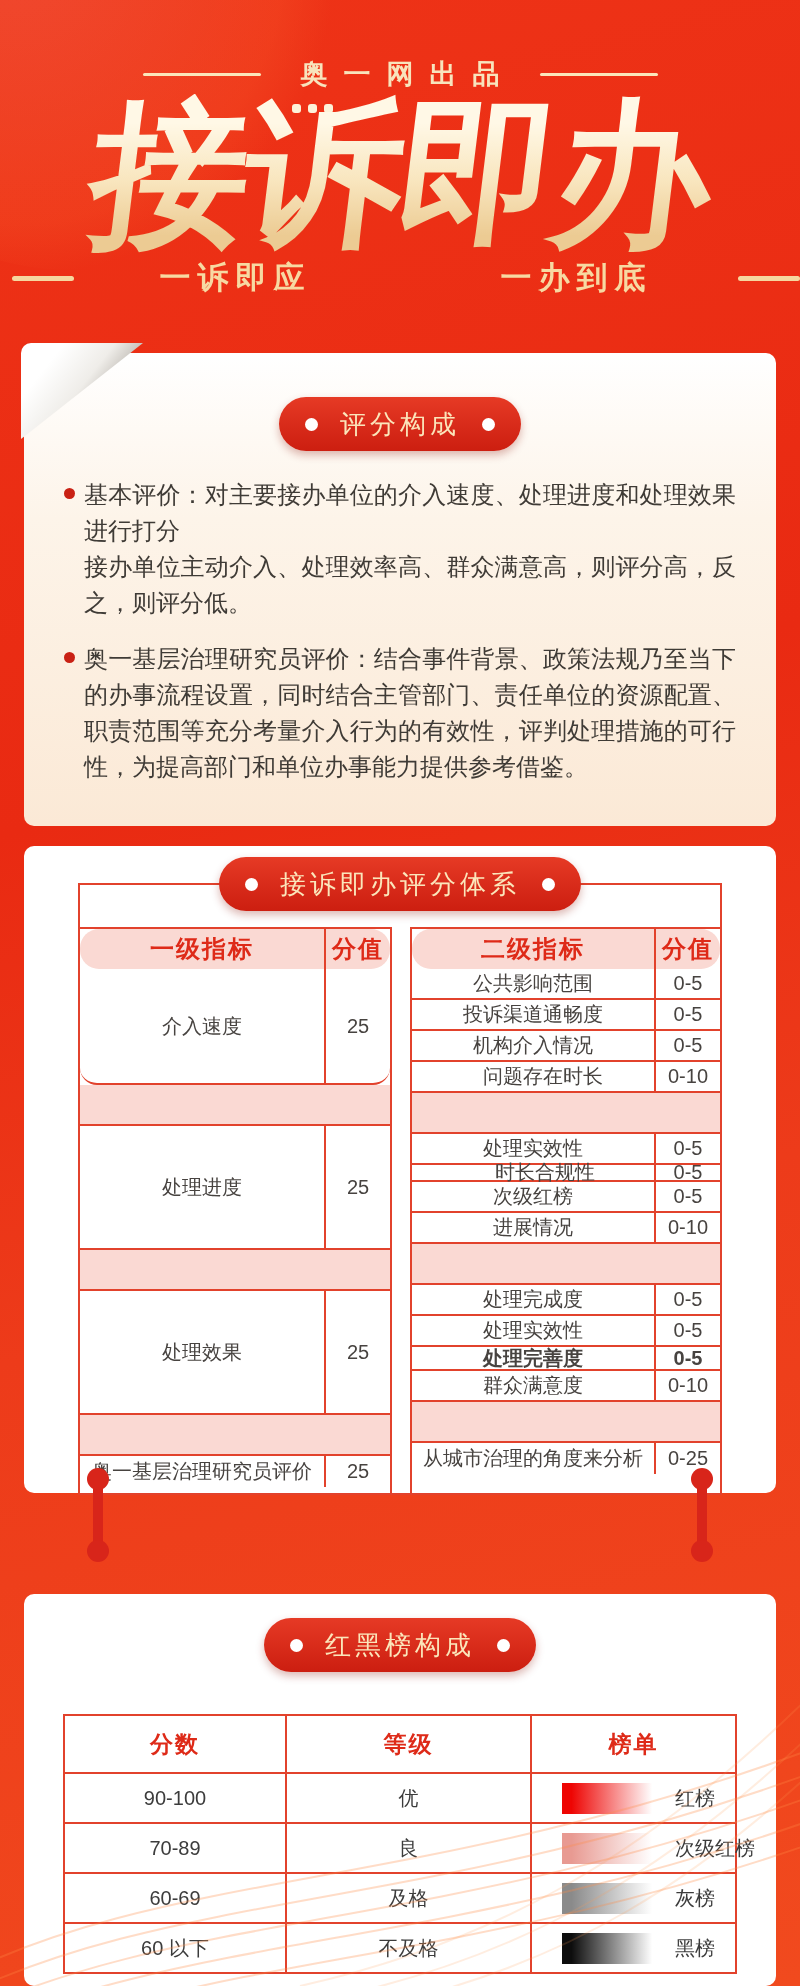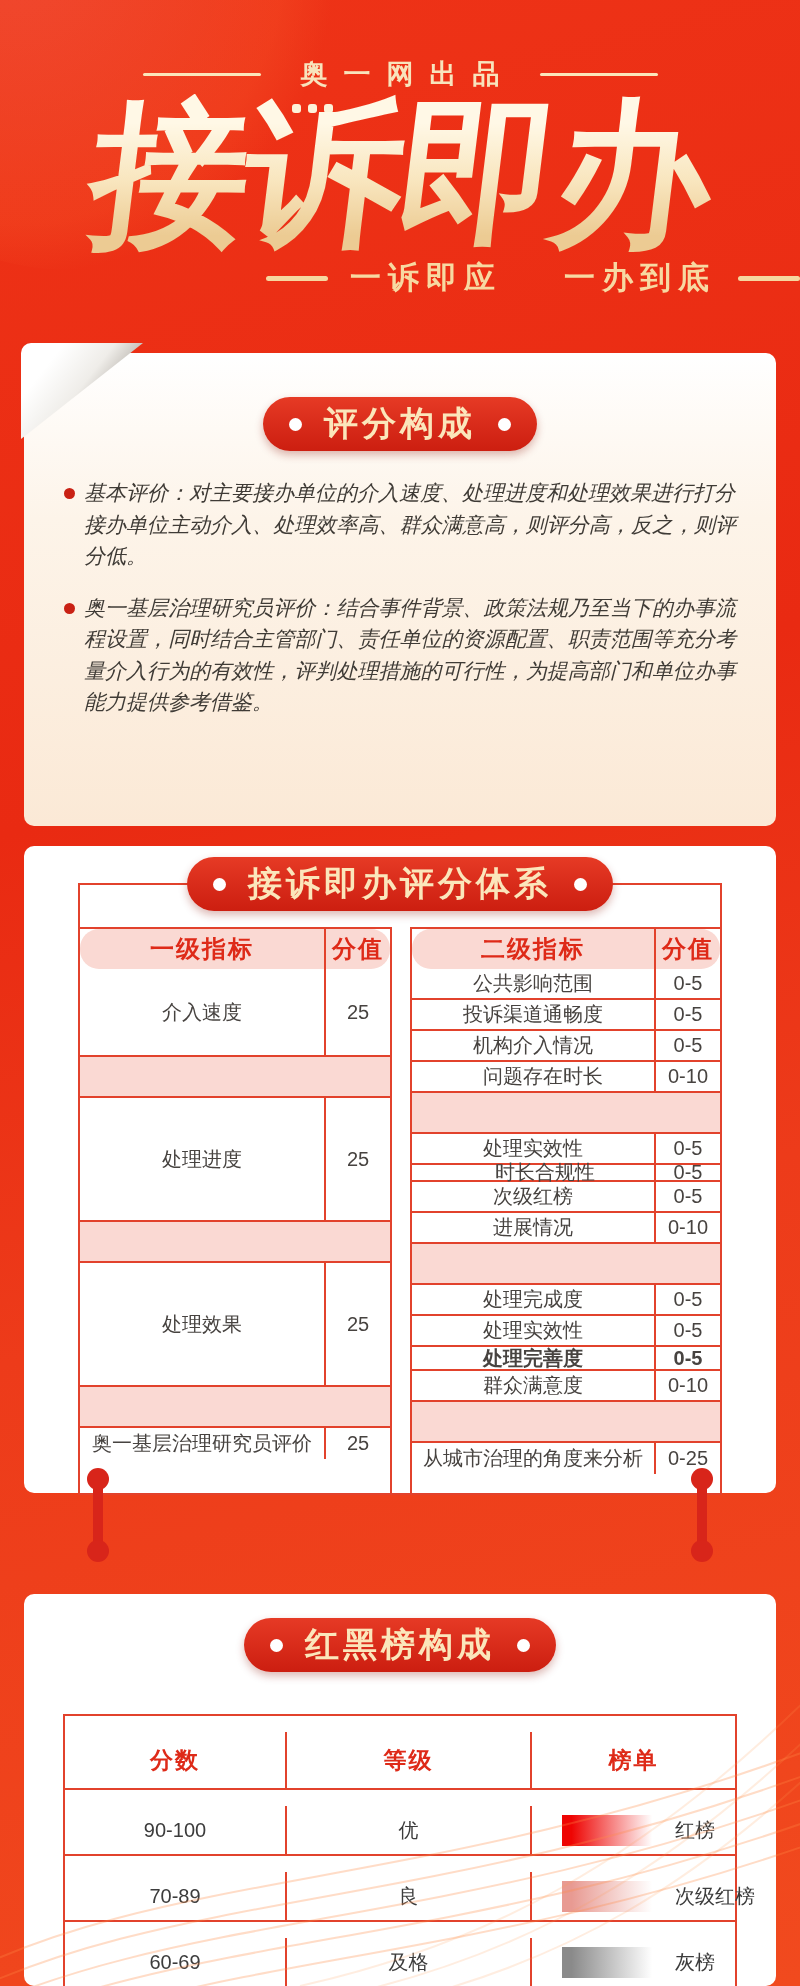--- a/index.html
+++ b/index.html
@@ -20,49 +20,49 @@
   .masthead{position:relative;padding-top:56px;text-align:center;}
   .brand-row{display:flex;align-items:center;justify-content:center;gap:24px;}
   .brand-line{width:118px;height:3px;background:var(--cream);border-radius:2px;}
   .brand-text{color:#f8e4bd;font-size:27px;font-weight:700;letter-spacing:16px;text-indent:16px;}
   .big-title{margin-top:2px;font-size:158px;line-height:1.02;font-weight:900;
     transform:skewX(-7deg);letter-spacing:-4px;
     background:linear-gradient(180deg,#fff8e6 18%,#f8e5bd 55%,#eccb93 88%);
     -webkit-background-clip:text;background-clip:text;color:transparent;white-space:nowrap;}
   .title-dots{position:absolute;top:104px;left:292px;display:flex;gap:7px;}
   .title-dots span{width:9px;height:9px;border-radius:3px;background:#fdf2d9;display:block;}
-  .tagline{margin-top:2px;display:flex;align-items:center;justify-content:flex-end;gap:22px;margin-left:12px;}
+  .tagline{margin-top:2px;display:flex;align-items:center;justify-content:space-between;gap:22px;margin-left:12px;}
   .tag-dash{width:62px;height:5px;background:var(--gold);border-radius:3px;}
   .tag-text{color:#f7d9a2;font-size:31px;font-weight:800;letter-spacing:7px;white-space:nowrap;}
   .tag-gap{width:18px;}
 
   
   .card{position:absolute;left:24px;width:752px;border-radius:10px;}
   .card1{top:353px;height:473px;background:linear-gradient(180deg,#ffffff 0%,#fdf4e9 35%,#fbe9d6 100%);}
   .card2{top:846px;height:647px;background:#fff;}
   .card3{top:1594px;height:392px;background:#fff;}
 
   .curl{position:absolute;top:-10px;left:-3px;width:122px;height:96px;
     background:linear-gradient(128deg,#ffffff 22%,#efede9 48%,#c9c5bf 62%,#f7f5f1 78%,#ffffff 95%);
     clip-path:polygon(0 0,100% 0,0 100%);border-radius:10px 0 0 0;
     filter:drop-shadow(3px 3px 3px rgba(90,30,15,.25));}
 
   .pill{position:relative;margin:0 auto;display:flex;align-items:center;justify-content:center;gap:22px;
     height:54px;padding:0 26px;border-radius:28px;width:max-content;
     background:linear-gradient(180deg,var(--pill1),var(--pill2));
     box-shadow:0 4px 8px rgba(140,20,8,.30);}
   .pill-dot{width:13px;height:13px;border-radius:50%;background:#fff;}
-  .pill-text{color:var(--cream);font-size:34px;font-weight:700;letter-spacing:4px;white-space:nowrap;text-align:center;}
+  .pill-text{color:var(--cream);font-size:26px;font-weight:400;letter-spacing:4px;white-space:nowrap;text-align:center;}
 
   
   .card1 .pill{margin-top:44px;}
   .bullets{padding:26px 40px 0 40px;}
   .bullet{display:flex;margin-bottom:20px;}
   .bullet-dot{flex:none;width:11px;height:11px;border-radius:50%;background:#c92114;margin:11px 9px 0 0;}
-  .bullet-body{color:var(--ink);font-size:21px;line-height:1.5;font-weight:500;text-align:justify;font-style:italic;}
+  .bullet-body{color:var(--ink);font-size:24px;line-height:1.5;font-weight:500;text-align:justify;}
 
   
   .frame{position:relative;margin:37px 54px 0 54px;height:612px;border:2px solid var(--bord);
     padding:42px 0 0 0;display:flex;justify-content:space-between;}
   .frame .pill{position:absolute;top:-28px;left:50%;transform:translateX(-50%);}
   .stable{display:flex;flex-direction:column;border-top:2px solid var(--bord);height:566px;}
   .ltable{width:312px;border-right:2px solid var(--bord);}
   .rtable{width:310px;border-left:2px solid var(--bord);}
   .srow{display:flex;flex:none;}
   .shead{height:40px;background:var(--pink);border-radius:19px;}
@@ -81,21 +81,21 @@
     border-radius:50%;background:#d8251a;}
   .pin::before{top:-9px;} .pin::after{bottom:-9px;}
   .pin.left{left:93px;} .pin.right{left:697px;}
 
   
   .card3 .pill{margin-top:24px;}
   .rank-table{margin:42px 39px 0 39px;border:2px solid var(--bord);}
   .rrow{display:grid;grid-template-columns:222px 245px 1fr;border-bottom:2px solid var(--bord);}
   .rrow:last-child{border-bottom:none;}
   .rcell{display:flex;align-items:center;justify-content:center;height:48px;
-    border-right:2px solid var(--bord);color:#3c3c3c;font-size:20px;white-space:nowrap;margin-top:16px;}
+    border-right:2px solid var(--bord);color:#3c3c3c;font-size:20px;white-space:nowrap;}
   .rcell:last-child{border-right:none;}
   .rrow.rhead .rcell{height:56px;color:var(--red-text);font-size:23px;font-weight:800;letter-spacing:2px;}
   .rank-cell{justify-content:flex-start;padding-left:30px;}
   .rank-bar{width:95px;height:31px;margin-right:18px;flex:none;}
   .rank-label{min-width:90px;text-align:left;}
 </style>
 </head>
 <body>
 
 <div class="page">
@@ -151,21 +151,21 @@
       <div class="pill">
         <span class="pill-dot"></span>
         <span class="pill-text">接诉即办评分体系</span>
         <span class="pill-dot"></span>
       </div>
       <div class="stable ltable">
           <div class="srow shead">
             <div class="scell slabel">一级指标</div>
             <div class="scell sval">分值</div>
           </div>
-          <div class="srow data" style="height: 88px;">
+          <div class="srow data" style="height: 116px; border-radius: 17px;">
             <div class="scell slabel">介入速度</div>
             <div class="scell sval">25</div>
           </div>
           <div class="sband"></div>
           <div class="srow data" style="height: 124px;">
             <div class="scell slabel">处理进度</div>
             <div class="scell sval">25</div>
           </div>
           <div class="sband"></div>
           <div class="srow data" style="height: 124px;">

